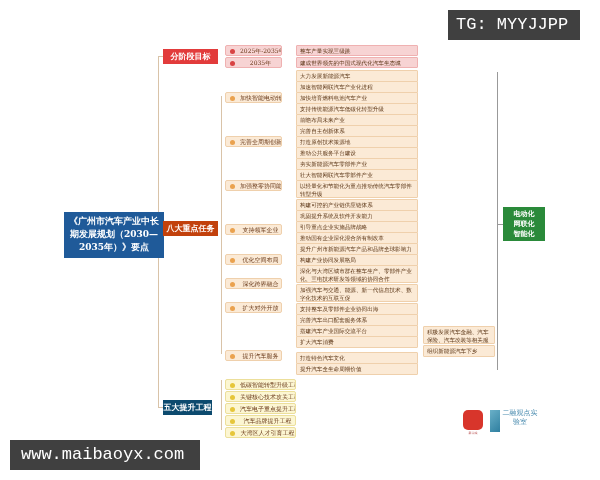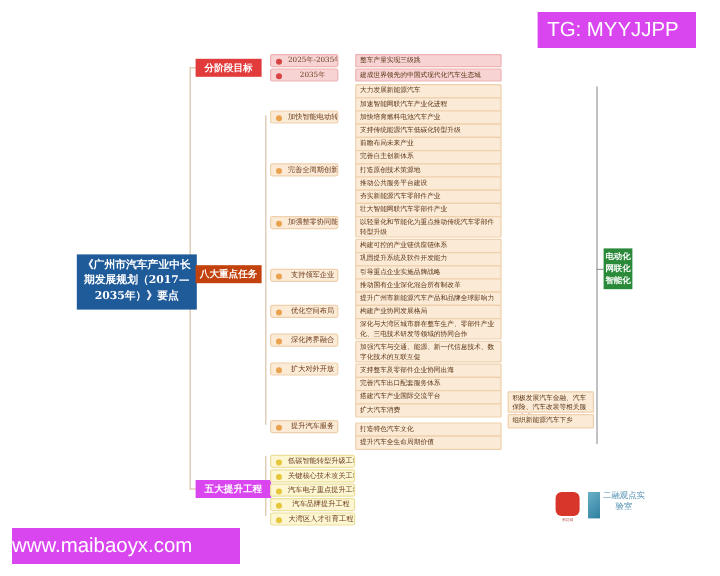--- a/index.html
+++ b/index.html
@@ -6,34 +6,34 @@
   body { width:600px; height:480px; background:#ffffff; position:relative; overflow:hidden;
          font-family:"DejaVu Serif","Liberation Serif",serif; }
   .abs { position:absolute; box-sizing:border-box; }
   .line { position:absolute; background:#d9c3a8; }
   .vline { position:absolute; width:1px; background:#d9c3a8; }
   .root { left:64px; top:212px; width:100px; height:46px; background:#1f5a99; color:#fff;
           font-size:9px; line-height:13px; text-align:center; padding:3px 4px; font-weight:bold; }
   .cat { color:#fff; font-size:8px; font-weight:bold; text-align:center; line-height:15px; height:15px; }
   .cat-red { left:163px; top:49px; width:55px; background:#e23b3b; }
   .cat-orange { left:163px; top:221px; width:55px; background:#c2410c; }
-  .cat-yellow { left:163px; top:400px; width:63px; background:#d946ef; }
+  .cat-yellow { left:163px; top:400px; width:49px; background:#0c4a6e; }
   .sub { font-size:6px; line-height:10px; height:11px; border-radius:2px; padding-left:14px; color:#6a3a1a; white-space:nowrap; overflow:hidden; }
   .sub::before { content:""; position:absolute; left:4px; top:3px; width:5px; height:5px; border-radius:50%; background:var(--dot); }
   .sub-red { background:#f7d3d3; border:1px solid #efb1b1; --dot:#d84343; text-align:center; }
   .sub-or { background:#fbead6; border:1px solid #efd0ac; --dot:#eaa24f; text-align:center; }
   .sub-ye { background:#fcf6d2; border:1px solid #ecdf9b; --dot:#e6c63a; text-align:center; }
   .leaf { font-size:5.6px; line-height:8px; padding:1px 3px; color:#5a3414; border-radius:1px; }
   .leaf-red { background:#f7d3d3; border:1px solid #efb1b1; height:11px; }
   .leaf-or { background:#fbead6; border:1px solid #efd0ac; }
-  .green { left:503px; top:207px; width:24px; height:34px; background:#2a8a3a; color:#fff;
+  .green { left:503px; top:207px; width:42px; height:34px; background:#2a8a3a; color:#fff;
            font-size:7px; font-weight:bold; text-align:center; line-height:10px; padding-top:2px; }
-  .wm { background:#d946ef; color:#fff; font-family:Liberation Sans, sans-serif; }
+  .wm { background:#404040; color:#fff; font-family:Liberation Mono, monospace; }
   .wm-tg { left:448px; top:10px; width:132px; height:30px; font-size:17px; line-height:30px; padding-left:8px; }
-  .wm-url { left:10px; top:440px; width:190px; height:30px; font-size:17px; line-height:30px; padding-left:0; }
+  .wm-url { left:10px; top:440px; width:190px; height:30px; font-size:17px; line-height:30px; padding-left:11px; }
   .logo1 { left:463px; top:410px; width:20px; height:20px; background:#d8352b; border-radius:5px; }
   .logo1-sub { left:461px; top:431px; width:24px; height:5px; font-size:3px; color:#b55; text-align:center; }
   .logo2 { left:490px; top:410px; width:10px; height:22px; background:linear-gradient(135deg,#6ab0c8,#2f7fa0); }
   .logo2-text { left:502px; top:409px; font-size:7px; color:#4c8db0; line-height:9px; font-family:"DejaVu Sans",sans-serif; }
 </style>
 </head>
 <body>
 
 <div class="abs wm wm-tg">TG: MYYJJPP</div>
 <div class="abs wm wm-url">www.maibaoyx.com</div>
@@ -41,21 +41,21 @@
 <div class="vline" style="left:158px;top:56px;height:352px;"></div>
 <div class="line" style="left:158px;top:56px;width:6px;height:1px;"></div>
 <div class="line" style="left:158px;top:228px;width:6px;height:1px;"></div>
 <div class="line" style="left:158px;top:407px;width:6px;height:1px;"></div>
 <div class="line" style="left:164px;top:235px;width:1px;height:1px;"></div>
 <div class="vline" style="left:221px;top:96px;height:258px;"></div>
 <div class="vline" style="left:221px;top:380px;height:50px;"></div>
 <div class="vline" style="left:497px;top:72px;height:298px;background:#999;"></div>
 <div class="line" style="left:497px;top:224px;width:6px;height:1px;background:#999;"></div>
 
-<div class="abs root">《广州市汽车产业中长期发展规划（2017—2035年）》要点</div>
+<div class="abs root">《广州市汽车产业中长期发展规划（2030—2035年）》要点</div>
 
 <div class="abs cat cat-red">分阶段目标</div>
 <div class="abs cat cat-orange">八大重点任务</div>
 <div class="abs cat cat-yellow">五大提升工程</div>
 
 <div class="abs sub sub-red" style="left:225px;top:45px;width:57px;">2025年-2035年</div>
 <div class="abs sub sub-red" style="left:225px;top:57px;width:57px;">2035年</div>
 <div class="abs leaf leaf-red" style="left:296px;top:45px;width:122px;">整车产量实现三级跳</div>
 <div class="abs leaf leaf-red" style="left:296px;top:57px;width:122px;">建成世界领先的中国式现代化汽车生态城</div>
 

